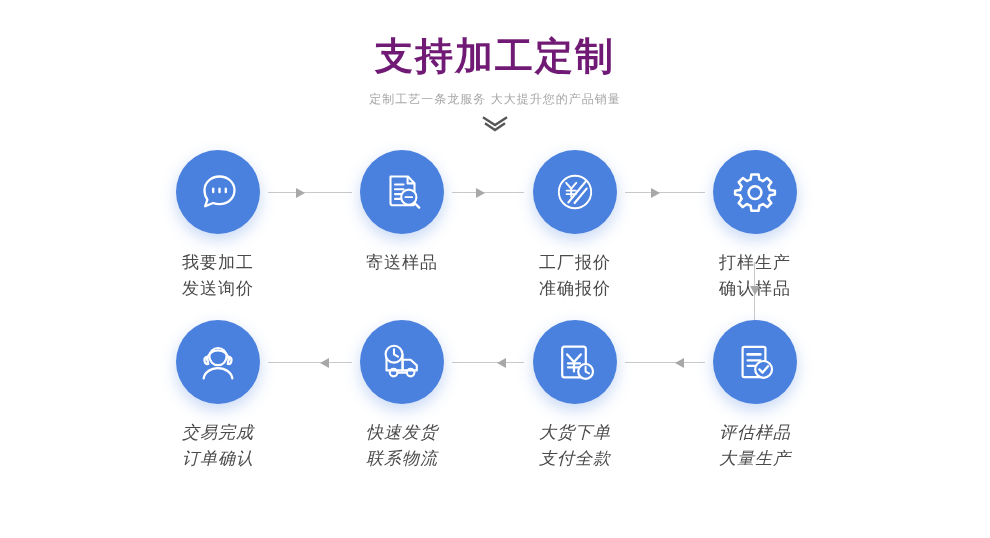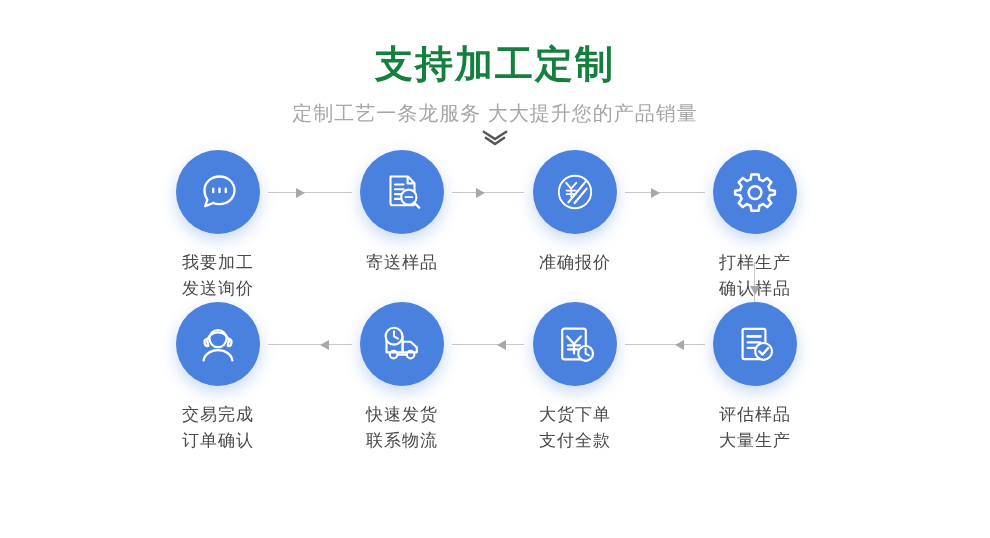--- a/index.html
+++ b/index.html
@@ -22,27 +22,27 @@
   .header {
     position: absolute;
     left: 0;
     top: 28px;
     width: 990px;
     text-align: center;
   }
   .title {
     font-size: 38px;
     font-weight: bold;
-    color: #15803d;
+    color: #701a75;
     letter-spacing: 2px;
     line-height: 48px;
-    margin: 12px;
+    margin: 4px;
   }
   .subtitle {
-    font-size: 20px;
+    font-size: 12px;
     color: #a6a6a6;
     letter-spacing: 1px;
     line-height: 26px;
     margin: 6px 0 0 0;
   }
   .chevrons {
     margin-top: 2px;
     height: 20px;
     display: flex;
     align-items: center;
@@ -50,21 +50,21 @@
   }
 
   
   .row {
     position: absolute;
     left: 0;
     width: 786px;
     height: 180px;
   }
   #row-1 { top: 150px; }
-  #row-2 { top: 302px; }
+  #row-2 { top: 320px; font-style: italic; }
 
   .node {
     position: absolute;
     width: 160px;
     top: 0;
     text-align: center;
   }
   .circle {
     width: 84px;
     height: 84px;
@@ -223,20 +223,21 @@
             <path d="M14.2 13.8 L19.2 19.6 L24.2 13.8" fill="none" stroke="#ffffff" stroke-width="1.9" stroke-linecap="round" stroke-linejoin="round"></path>
             <line x1="19.2" y1="19.6" x2="19.2" y2="27.5" stroke="#ffffff" stroke-width="1.9" stroke-linecap="round"></line>
             <line x1="14.6" y1="21.6" x2="23.8" y2="21.6" stroke="#ffffff" stroke-width="1.9" stroke-linecap="round"></line>
             <line x1="14.6" y1="25.1" x2="23.8" y2="25.1" stroke="#ffffff" stroke-width="1.9" stroke-linecap="round"></line>
             <line x1="33.6" y1="12.6" x2="16.4" y2="33.4" stroke="#ffffff" stroke-width="2.2" stroke-linecap="round"></line>
             <line x1="34.6" y1="19.6" x2="22.6" y2="34.0" stroke="#ffffff" stroke-width="2.2" stroke-linecap="round"></line>
           </svg>
         </span>
       </div>
       <div class="node-label">
+        <div>工厂报价</div>
         <div>准确报价</div>
       </div>
     </div>
 
     <div class="node" style="left:675px;">
       <div class="circle">
         <span>
           <svg width="46" height="46" viewBox="0 0 46 46">
             <path d="M23 5.5 L26.6 5.5 L27.4 10.6 A13.5 13.5 0 0 1 31 12.1 L35.2 9.1 L39.3 13.2
                      L36.3 17.4 A13.5 13.5 0 0 1 37.8 21 L42.9 21.8 L42.9 25.4 L37.8 26.2

